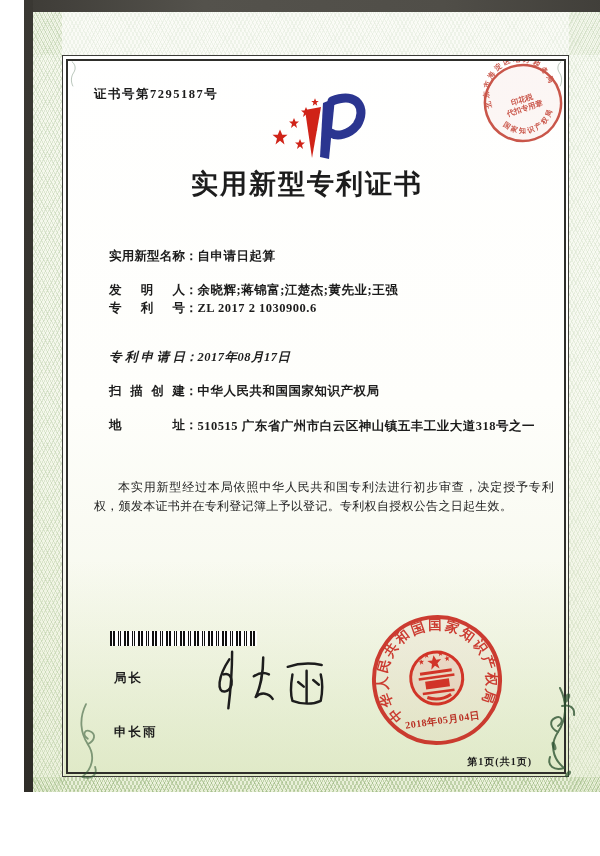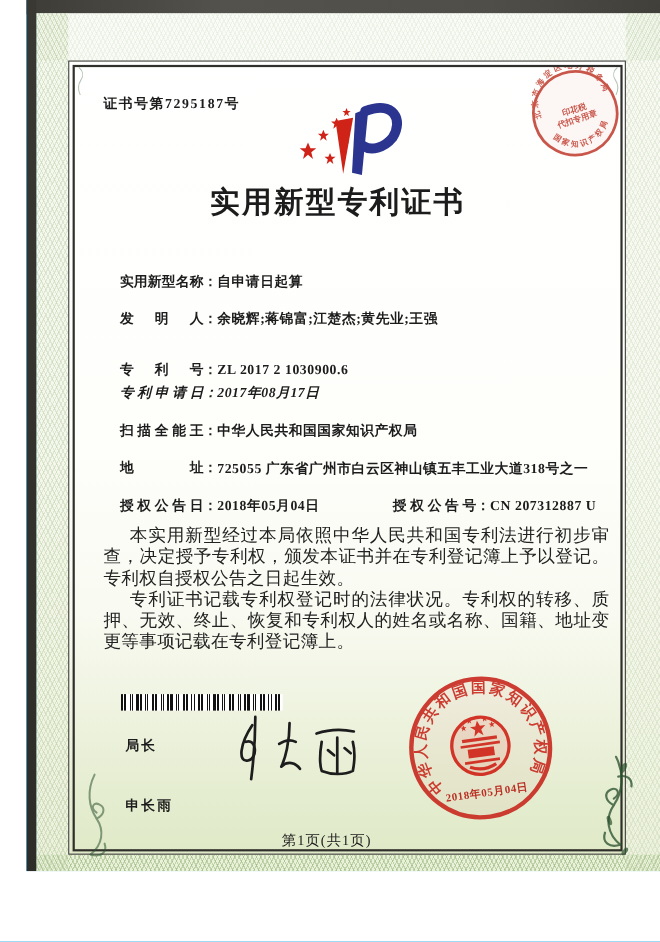--- a/index.html
+++ b/index.html
@@ -28,26 +28,26 @@
   
   .frame-outer{left:38px;top:55px;width:507px;height:722px;border:1.5px solid #3c3c38;box-sizing:border-box;}
   .frame-inner{position:absolute;left:2.5px;top:2.5px;right:2.5px;bottom:2.5px;border:2.5px solid #2e2e2a;}
   
   .certno{left:70px;top:86px;font-size:12.5px;font-weight:bold;letter-spacing:1.5px;}
   .title{left:38px;top:166px;width:490px;text-align:center;font-size:27px;font-weight:bold;letter-spacing:2px;}
   .frow{left:85px;font-size:12.5px;font-weight:bold;line-height:17px;white-space:nowrap;}
   .flabel{display:inline-block;width:76px;text-align:justify;text-align-last:justify;}
   .fval{letter-spacing:.5px;}
   .addr-val{display:inline-block;width:372px;white-space:normal;vertical-align:top;line-height:19px;}
-  .paras{left:70px;top:478px;width:460px;font-size:16px;line-height:19.3px;text-align:justify;color:#222;}
+  .paras{left:70px;top:478px;width:460px;font-size:12px;line-height:19.3px;text-align:justify;color:#222;}
   .paras p{margin:0;text-indent:24px;letter-spacing:.3px;}
   .barcode{left:86px;top:631px;width:147px;height:15px;background:
      repeating-linear-gradient(90deg,#101010 0 2px,#fff 2px 3px,#101010 3px 5px,#fff 5px 8px,#101010 8px 9px,#fff 9px 10px,#101010 10px 11px,#fff 11px 14px);}
   .director{left:90px;font-size:12.5px;font-weight:bold;letter-spacing:2px;}
-  .footer{left:38px;top:755px;width:470px;text-align:center;font-size:13px;letter-spacing:1px;}
+  .footer{left:38px;top:755px;width:470px;text-align:right;font-size:10px;letter-spacing:1px;font-weight:bold;}
   .credit{left:433px;top:822px;font-size:15px;font-weight:bold;letter-spacing:2px;color:#2d2d2d;
           font-family:"Liberation Sans","DejaVu Sans",sans-serif;}
   svg text{font-family:"Liberation Serif","DejaVu Serif",serif;}
 </style>
 </head>
 <body>
 
 <div class="stage">
 
   <div class="abs bg-top"></div>
@@ -110,40 +110,35 @@
   </svg>
 
   <div class="abs title">实用新型专利证书</div>
 
   <div class="abs frow" style="top:248px;">
     <span class="flabel">实用新型名称</span><span>：</span><span class="fval">自申请日起算</span>
   </div>
   <div class="abs frow" style="top:282px;">
     <span class="flabel">发明人</span><span>：</span><span class="fval">余晓辉;蒋锦富;江楚杰;黄先业;王强</span>
   </div>
-  <div class="abs frow" style="top:328px;">
+  <div class="abs frow" style="top:300px;">
     <span class="flabel">专利号</span><span>：</span><span class="fval">ZL 2017 2 1030900.6</span>
   </div>
   <div class="abs frow" style="top:349px;font-style:italic;">
     <span class="flabel">专利申请日</span><span>：</span><span class="fval">2017年08月17日</span>
   </div>
   <div class="abs frow" style="top:383px;">
-    <span class="flabel">扫描全能王</span><span>：</span><span class="fval">中华人民共和国国家知识产权局</span>
+    <span class="flabel">扫描创建</span><span>：</span><span class="fval">中华人民共和国国家知识产权局</span>
   </div>
   <div class="abs frow" style="top:417px;">
-    <span class="flabel">地址</span><span>：</span><span class="fval addr-val">725055 广东省广州市白云区神山镇五丰工业大道318号之一</span>
-  </div>
-  <div class="abs frow" style="top:452px;">
-    <span><span class="flabel">授权公告日</span><span>：</span><span class="fval">2018年05月04日</span></span>
-    <span style="position:absolute;left:248px;top:0;"><span class="flabel">授权公告号</span><span>：</span><span class="fval">CN 207312887 U</span></span>
+    <span class="flabel">地址</span><span>：</span><span class="fval addr-val">510515 广东省广州市白云区神山镇五丰工业大道318号之一</span>
   </div>
 
   <div class="abs paras">
     <p>本实用新型经过本局依照中华人民共和国专利法进行初步审查，决定授予专利权，颁发本证书并在专利登记簿上予以登记。专利权自授权公告之日起生效。</p>
-    <p>专利证书记载专利权登记时的法律状况。专利权的转移、质押、无效、终止、恢复和专利权人的姓名或名称、国籍、地址变更等事项记载在专利登记簿上。</p>
   </div>
 
   <div class="abs barcode"></div>
 
   <div class="abs director" style="top:670px;text-align:center;">局长</div>
   <div class="abs director" style="top:724px;">申长雨</div>
 
   <svg class="abs" style="left:168px;top:648px;" width="150" height="66" viewBox="0 0 140 70">
     <g fill="none" stroke="#1d1d1d" stroke-width="2.6" stroke-linecap="round" stroke-linejoin="round">
       <path d="M30,12 C18,30 16,48 26,46 C36,44 34,24 24,28"></path>

